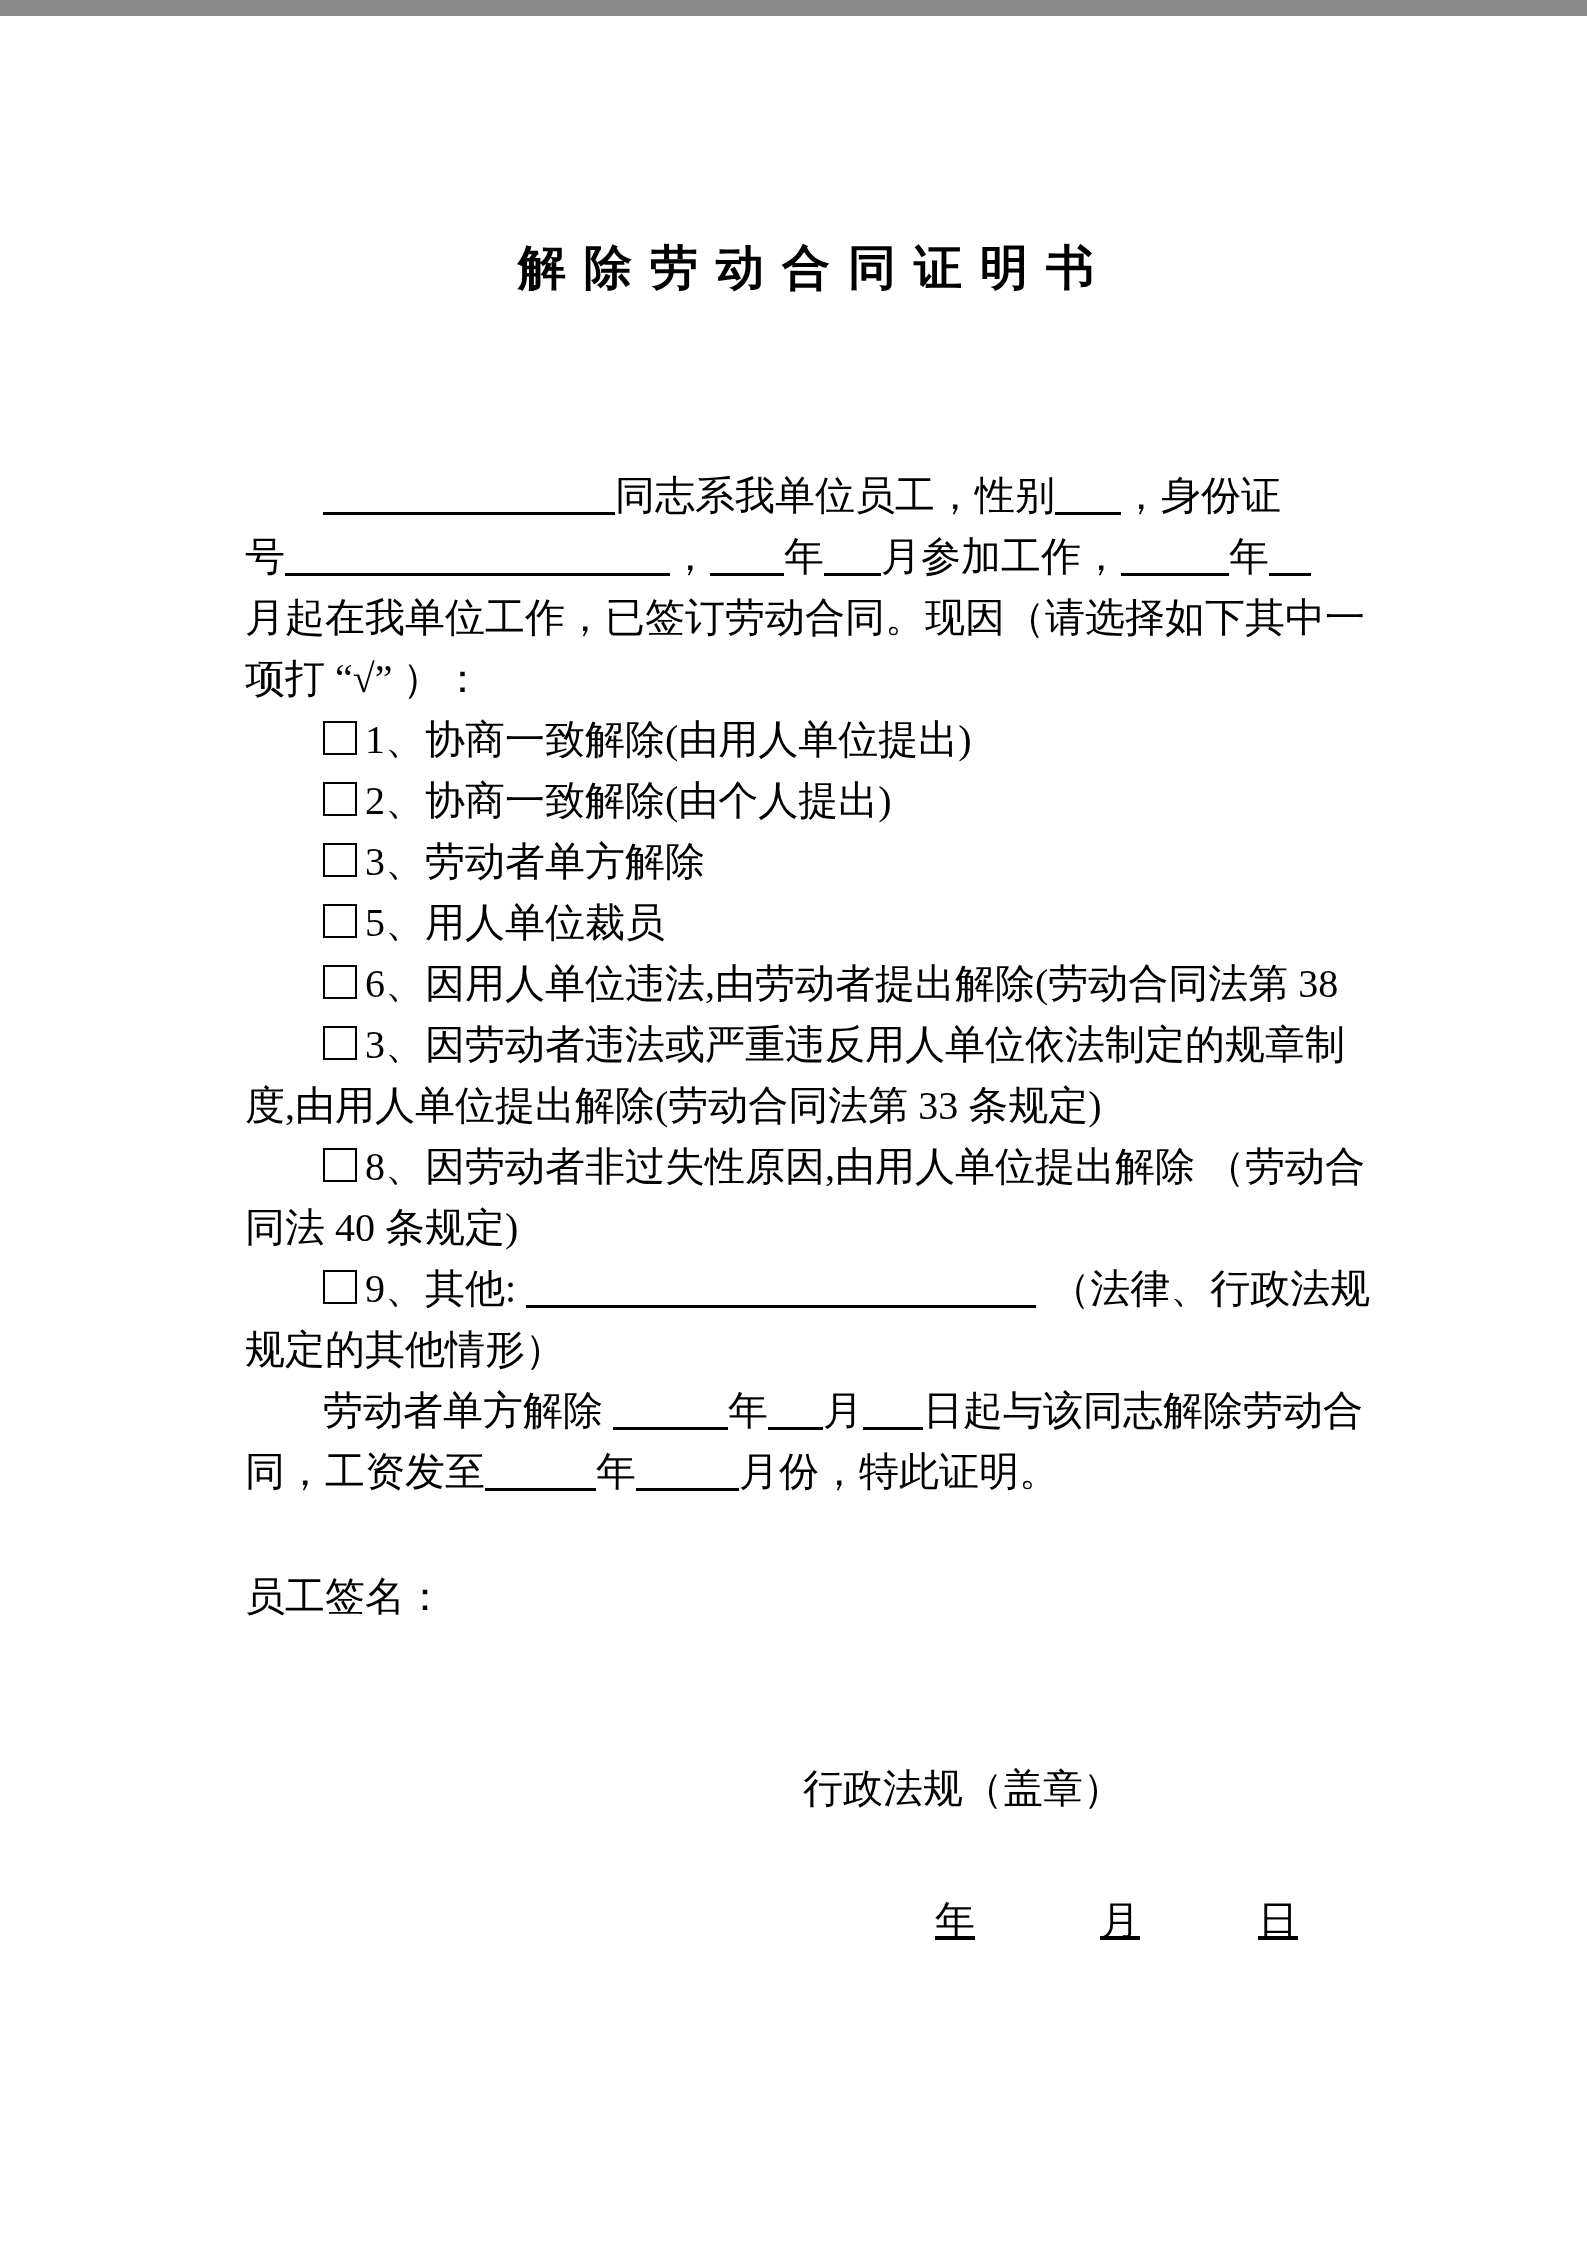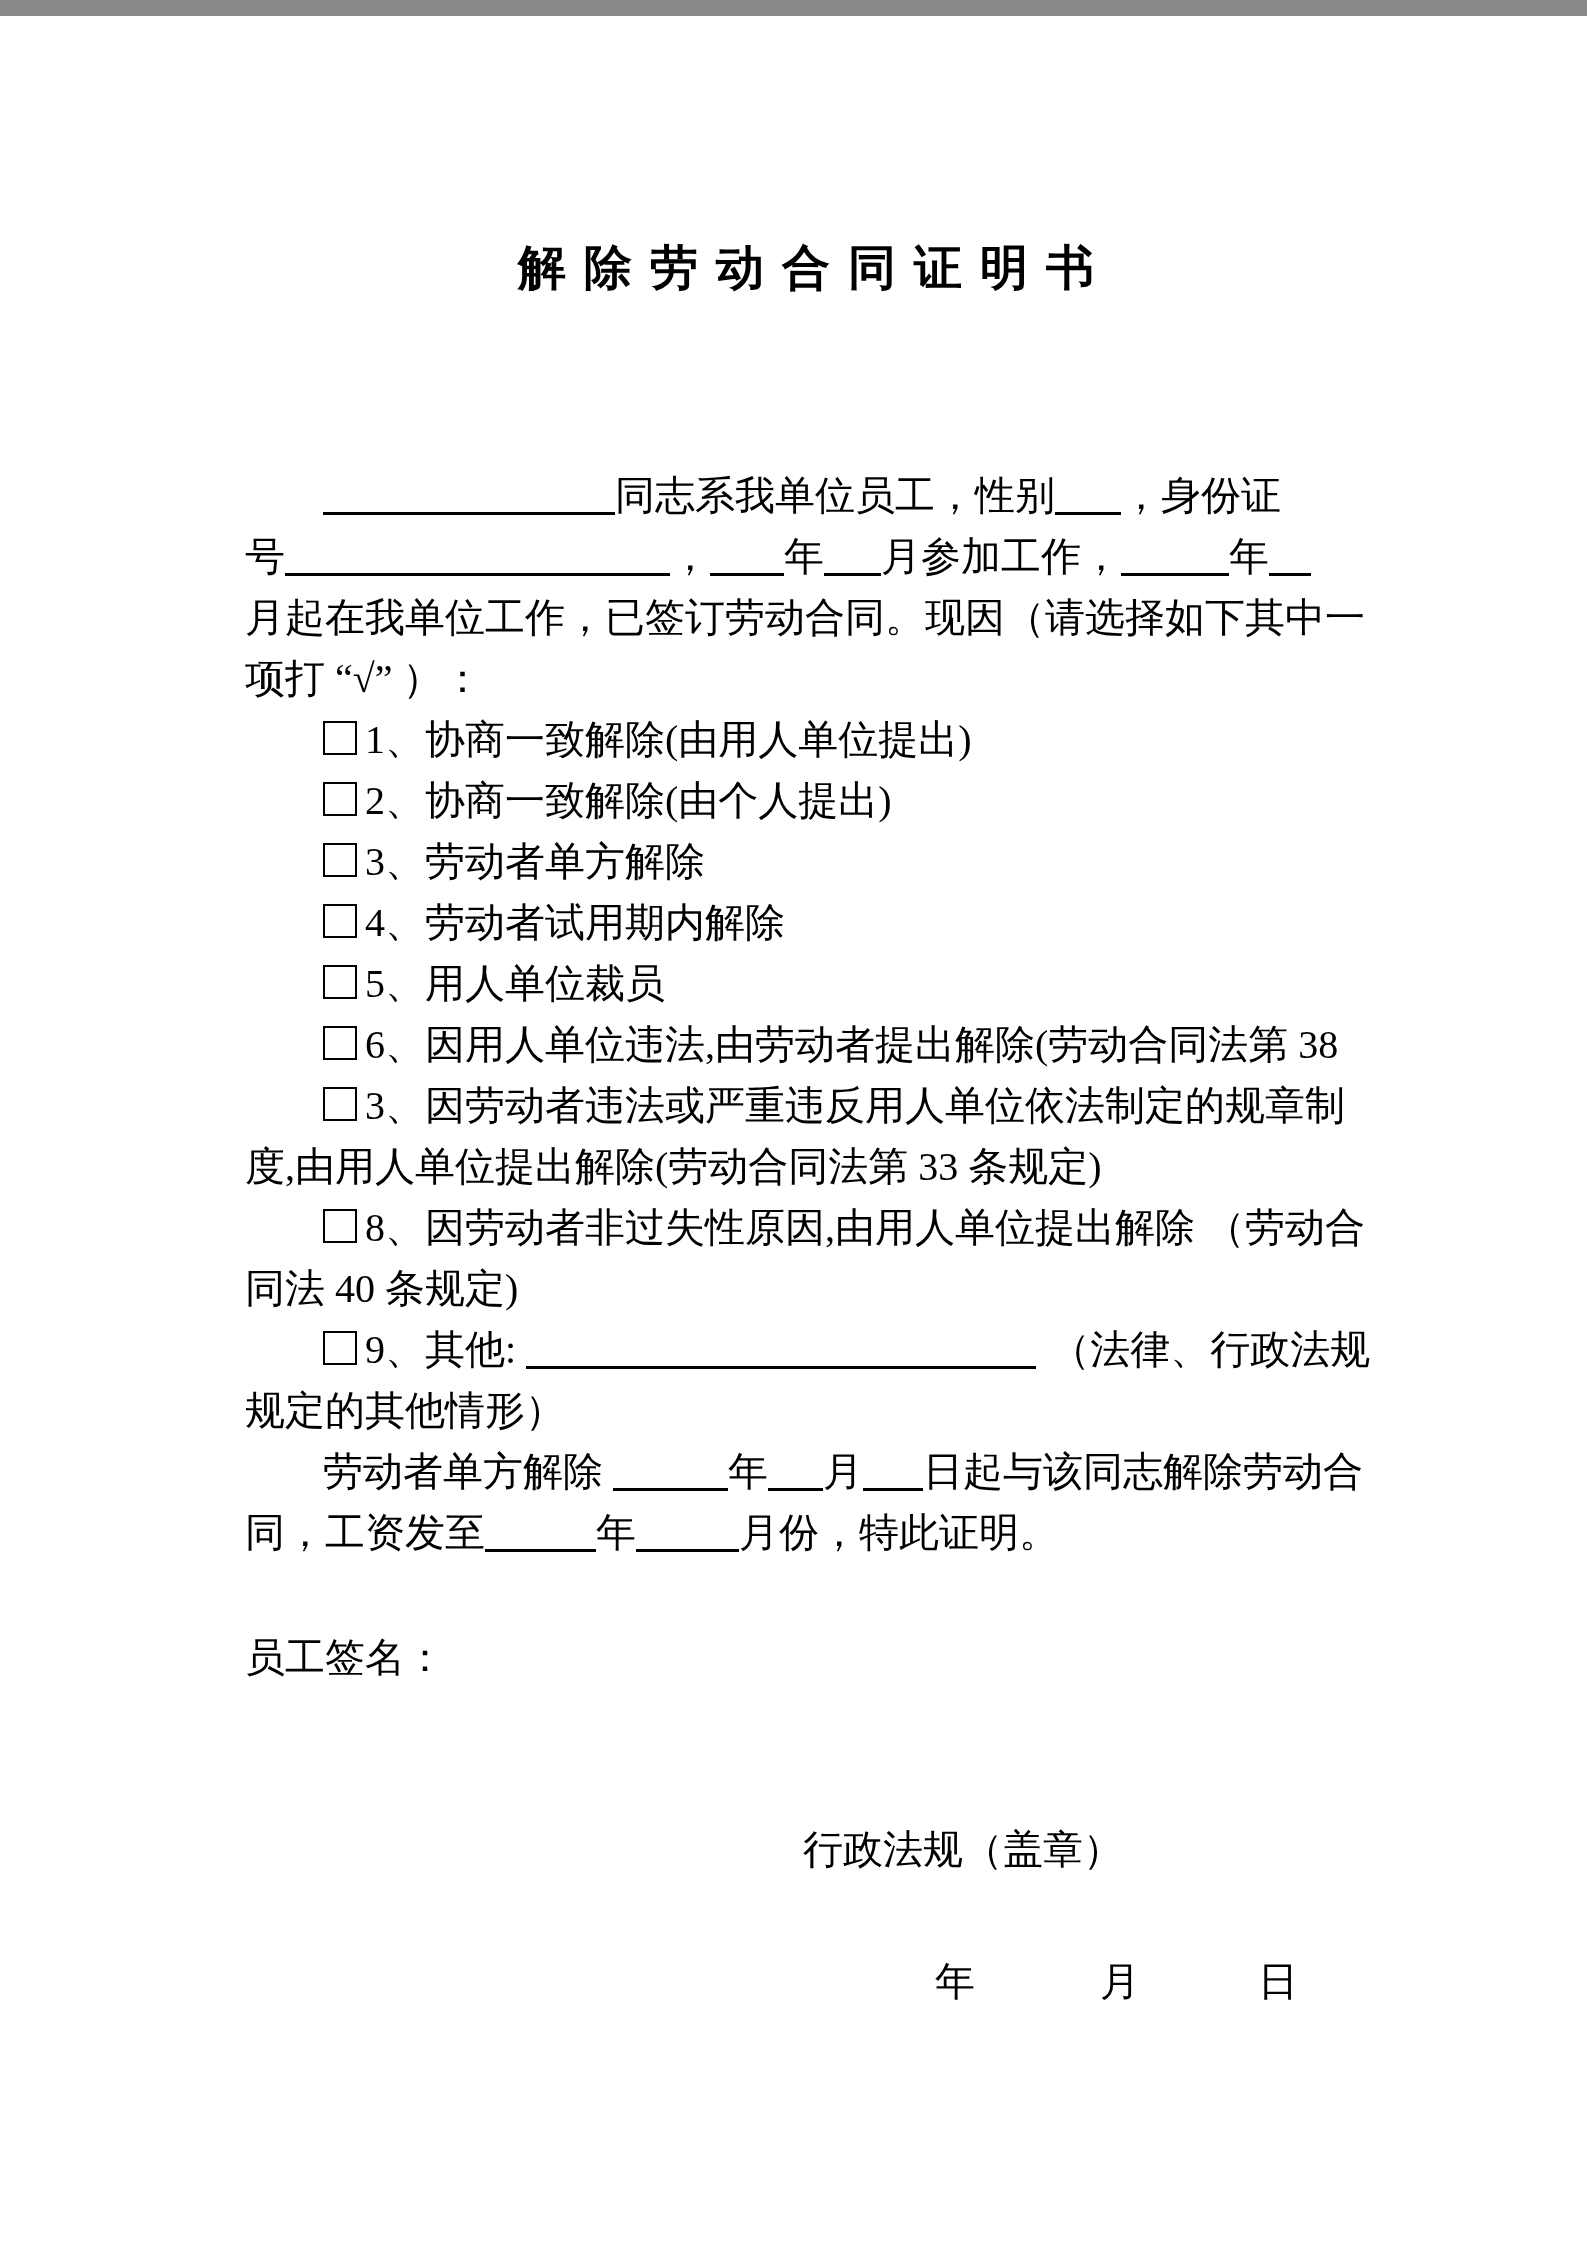--- a/index.html
+++ b/index.html
@@ -39,21 +39,21 @@
   .checkbox {
     display:inline-block;
     width:30px; height:30px;
     border:2px solid #000;
     vertical-align:-2px;
     margin-right:8px;
     background:#fff;
   }
   .employee-sign { margin-top:64px; }
   .employer-sign { margin-top:131px; padding-left:558px; }
-  .date-line     { margin-top:71px;  padding-left:690px; }
+  .date-line     { margin-top:71px;  padding-left:690px;text-decoration:underline; }
   .date-month { margin-left:125px; }
   .date-day   { margin-left:118px; }
 </style>
 </head>
 <body>
 
 <div class="page">
   <div class="content">
 
     <div class="doc-title">解 除 劳 动 合 同 证 明 书</div>
@@ -75,23 +75,20 @@
 
     <div>
       <div class="line">
         <span class="indent"></span><span class="checkbox"></span><span>1、协商一致解除(由用人单位提出)</span>
       </div>
       <div class="line">
         <span class="indent"></span><span class="checkbox"></span><span>2、协商一致解除(由个人提出)</span>
       </div>
       <div class="line">
         <span class="indent"></span><span class="checkbox"></span><span>3、劳动者单方解除</span>
-      </div>
-      <div class="line">
-        <span class="indent"></span><span class="checkbox"></span><span>4、劳动者试用期内解除</span>
       </div>
       <div class="line">
         <span class="indent"></span><span class="checkbox"></span><span>5、用人单位裁员</span>
       </div>
       <div class="line">
         <span class="indent"></span><span class="checkbox"></span><span>6、因用人单位违法,由劳动者提出解除(劳动合同法第 38</span>
       </div>
       <div class="line">
         <span class="indent"></span><span class="checkbox"></span><span>3、因劳动者违法或严重违反用人单位依法制定的规章制</span>
       </div>

